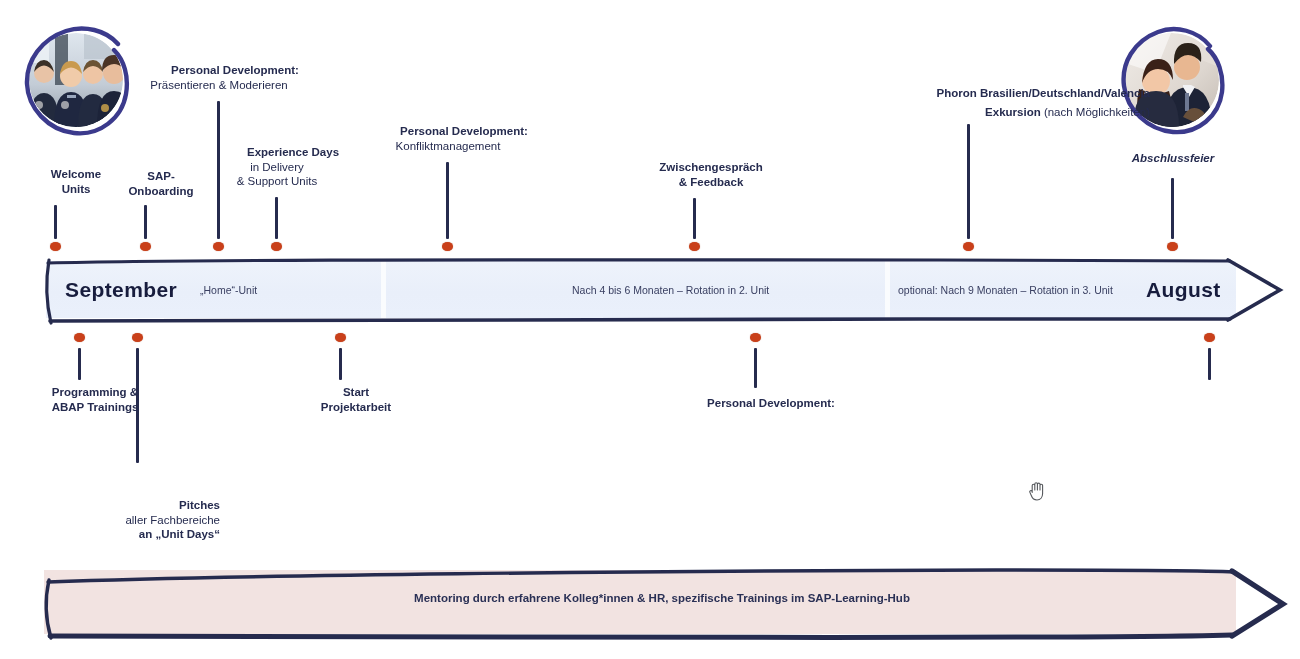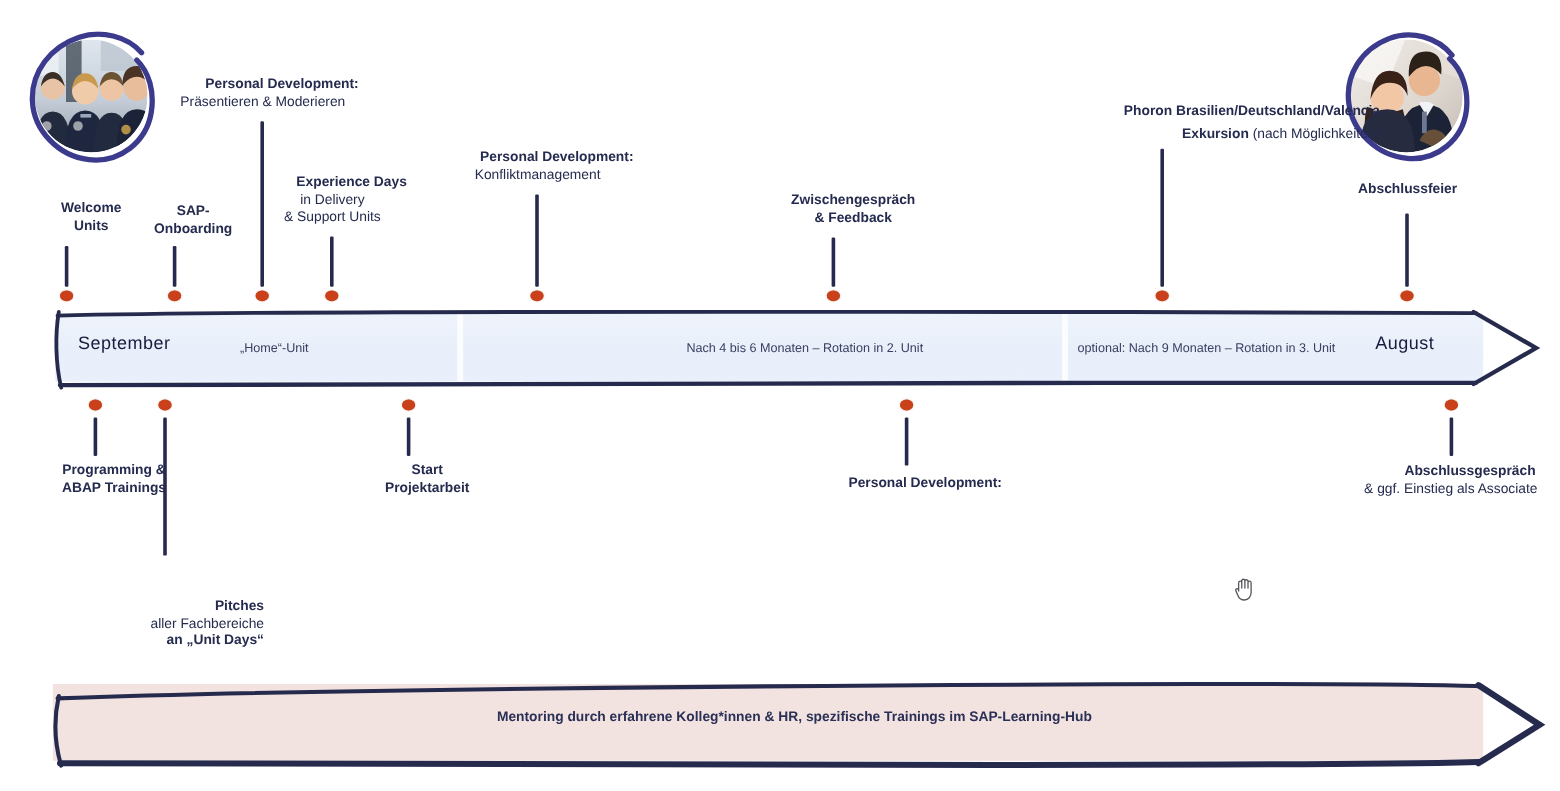--- a/index.html
+++ b/index.html
@@ -74,22 +74,22 @@
   #mainband svg { position: absolute; left:0; top:0; overflow: visible; }
 
   .band-text {
     position: absolute;
     font-size: 10.5px;
     color: #3a4062;
     white-space: nowrap;
   }
   .band-month {
     position: absolute;
-    font-size: 15px;
-    font-weight: normal;
+    font-size: 21px;
+    font-weight: bold;
     letter-spacing: .4px;
     color: #171c3d;
     white-space: nowrap;
   }
 
   
   #pinkband {
     position: absolute;
     left: 36px;
     top: 556px;
@@ -274,21 +274,21 @@
   <div class="stem" style="left:693px; top:198px; height:41px;"></div>
 
   <div class="mlabel" style="left:874px; top:86px; width:276px;text-align:right;">
     <div class="l1">Phoron Brasilien/Deutschland/Valencia</div>
     <div>
       <span class="l1b">Exkursion</span><span class="l2"> (nach Möglichkeiten)</span>
     </div>
   </div>
   <div class="stem" style="left:967px; top:124px; height:115px;"></div>
 
-  <div class="cap" style="left:1097px; top:152px; width:152px;">Abschlussfeier</div>
+  <div class="cap" style="left:1097px; top:152px; width:152px;font-style:italic;">Abschlussfeier</div>
   <div class="stem" style="left:1171px; top:178px; height:61px;"></div>
 
   <div class="dot" style="left:50px;  top:242px;"></div>
   <div class="dot" style="left:140px; top:242px;"></div>
   <div class="dot" style="left:213px; top:242px;"></div>
   <div class="dot" style="left:271px; top:242px;"></div>
   <div class="dot" style="left:442px; top:242px;"></div>
   <div class="dot" style="left:689px; top:242px;"></div>
   <div class="dot" style="left:963px; top:242px;"></div>
   <div class="dot" style="left:1167px;top:242px;"></div>
@@ -338,24 +338,20 @@
     <div class="l1">Start</div>
     <div class="l1">Projektarbeit</div>
   </div>
 
   <div class="stem" style="left:754px; top:348px; height:40px;"></div>
   <div class="mlabel" style="left:629px; top:396px; width:252px;">
     <div class="l1">Personal Development:</div>
   </div>
 
   <div class="stem" style="left:1208px; top:348px; height:32px;"></div>
-  <div class="mlabel" style="left:1130px; top:386px; width:158px;">
-    <div class="l1">Abschlussgespräch</div>
-    <div class="l2">&amp; ggf. Einstieg als Associate</div>
-  </div>
 
   <div id="pinkband">
     <div class="pfill"></div>
     <svg width="1252" height="96" viewBox="0 0 1252 96">
 
       <path d="M12 26 C200 19 600 15 960 14 C1080 14 1160 14 1198 16" fill="none" stroke="#262b4e" stroke-width="3.4" stroke-linecap="round"></path>
 
       <path d="M14 80 C220 83 620 82 980 81 C1090 81 1160 80 1196 79" fill="none" stroke="#262b4e" stroke-width="5" stroke-linecap="round"></path>
 
       <path d="M13 24 C9 42 9 62 15 82" fill="none" stroke="#262b4e" stroke-width="3.4" stroke-linecap="round"></path>

